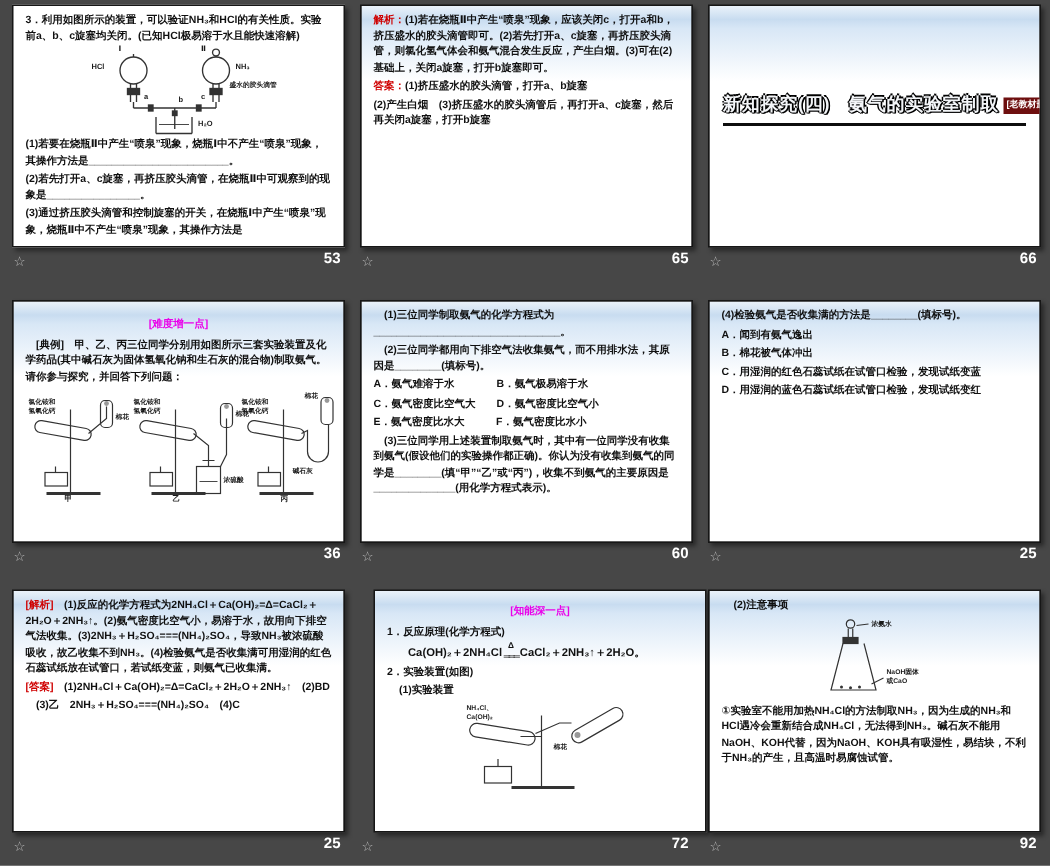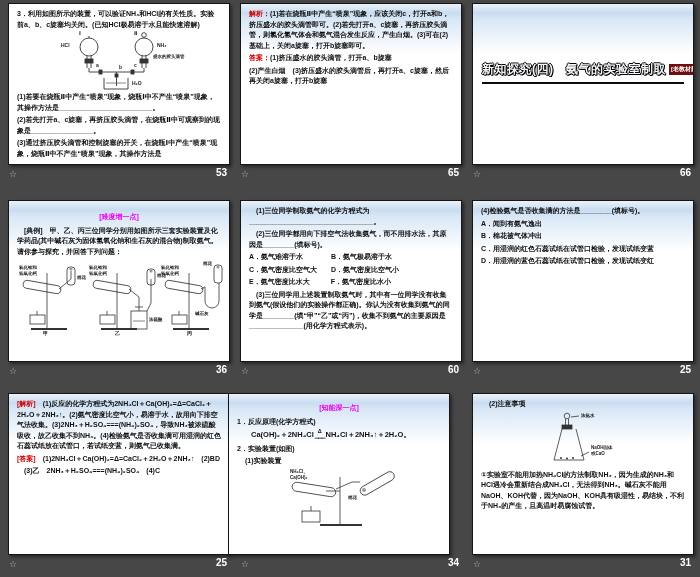--- a/index.html
+++ b/index.html
@@ -202,30 +202,30 @@
     <p>
       <span class="red">[答案]</span><span>　(1)2NH₄Cl＋Ca(OH)₂=Δ=CaCl₂＋2H₂O＋2NH₃↑　(2)BD</span>
     </p>
     <p class="ind">(3)乙　2NH₃＋H₂SO₄===(NH₄)₂SO₄　(4)C</p>
   </div>
   <div class="caption" style="left:8px;top:556px;">
     <span class="cap-star">☆</span>
     <span class="cap-num">25</span>
   </div>
 
-  <div class="slide grad" style="left:228px;top:393px;">
+  <div class="slide grad" style="left:249px;top:393px;">
     <span class="mag" style="margin-top:4px;">[知能深一点]</span>
     <p class="bold-line">1．反应原理(化学方程式)</p>
     <div class="eqline">
       <span>Ca(OH)₂＋2NH₄Cl</span>
         <span class="heq">
           <span class="heq-top">Δ</span>
           <span class="heq-bar">═══</span>
         </span>
-        <span>NH₄Cl＋2NH₃↑＋2H₂O。</span>
+        <span>CaCl₂＋2NH₃↑＋2H₂O。</span>
     </div>
     <p class="bold-line">2．实验装置(如图)</p>
     <p class="bold-line" style="margin-left:8px;">(1)实验装置</p>
     <div class="diag" style="width:150px;height:62px;">
       <svg width="150" height="62" viewBox="0 0 150 62">
         <g fill="none" stroke="#333" stroke-width="0.8">
           <line x1="76" y1="8" x2="76" y2="56"></line>
             <line x1="56" y1="56" x2="98" y2="56" stroke-width="2"></line>
           <line x1="62" y1="22" x2="76" y2="22"></line>
           <rect x="28" y="16" width="44" height="9" rx="4.5" transform="rotate(9 50 20)"></rect>
@@ -236,21 +236,21 @@
           <circle cx="100" cy="21" r="2" fill="#999" stroke="none"></circle>
         </g>
       </svg>
       <span class="dlbl tiny" style="left:26px;top:0px;">NH₄Cl、</span>
       <span class="dlbl tiny" style="left:26px;top:6px;">Ca(OH)₂</span>
       <span class="dlbl tiny" style="left:84px;top:26px;">棉花</span>
     </div>
   </div>
   <div class="caption" style="left:240px;top:556px;">
     <span class="cap-star">☆</span>
-    <span class="cap-num">34</span>
+    <span class="cap-num">72</span>
   </div>
 
   <div class="slide grad" style="left:472px;top:393px;">
     <p class="mt10 bold-line" style="margin-left:8px;">(2)注意事项</p>
     <div class="diag" style="width:120px;height:56px;">
       <svg width="120" height="56" viewBox="0 0 120 56">
         <g fill="none" stroke="#333" stroke-width="0.8">
           <circle cx="44" cy="4" r="2.8"></circle>
           <line x1="42.5" y1="7" x2="42.5" y2="13"></line>
             <line x1="45.5" y1="7" x2="45.5" y2="13"></line>
@@ -264,16 +264,16 @@
         </g>
       </svg>
       <span class="dlbl tiny" style="left:58px;top:1px;">浓氨水</span>
       <span class="dlbl tiny" style="left:68px;top:33px;">NaOH固体</span>
       <span class="dlbl tiny" style="left:68px;top:39px;">或CaO</span>
     </div>
     <p>①实验室不能用加热NH₄Cl的方法制取NH₃，因为生成的NH₃和HCl遇冷会重新结合成NH₄Cl，无法得到NH₃。碱石灰不能用NaOH、KOH代替，因为NaOH、KOH具有吸湿性，易结块，不利于NH₃的产生，且高温时易腐蚀试管。</p>
   </div>
   <div class="caption" style="left:472px;top:556px;">
     <span class="cap-star">☆</span>
-    <span class="cap-num">31</span>
+    <span class="cap-num">92</span>
   </div>
 
 </div>
 
 </body></html>

